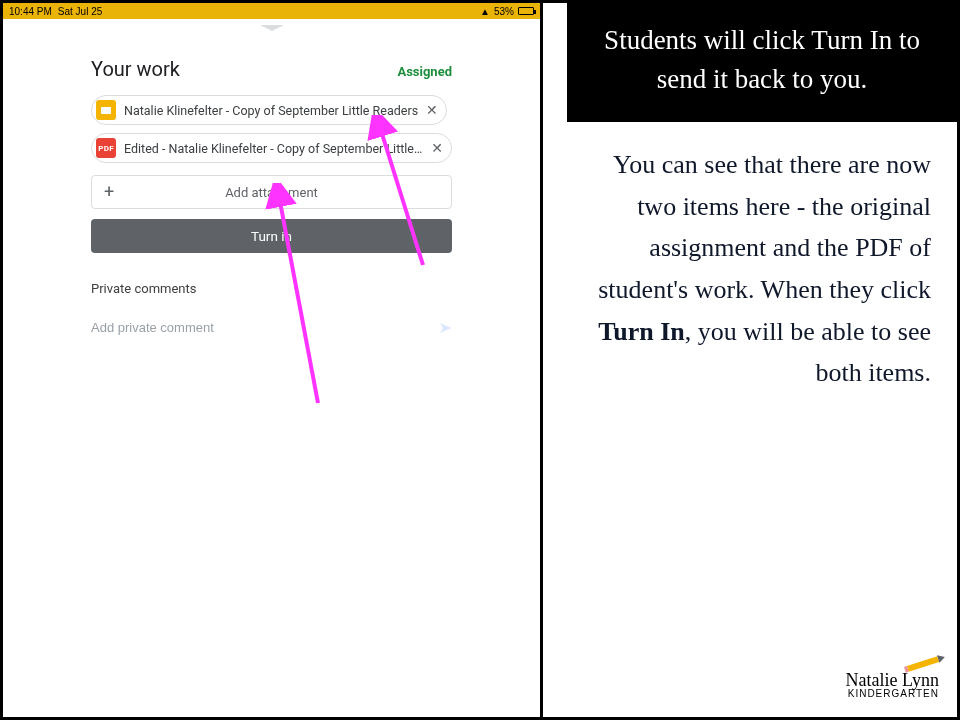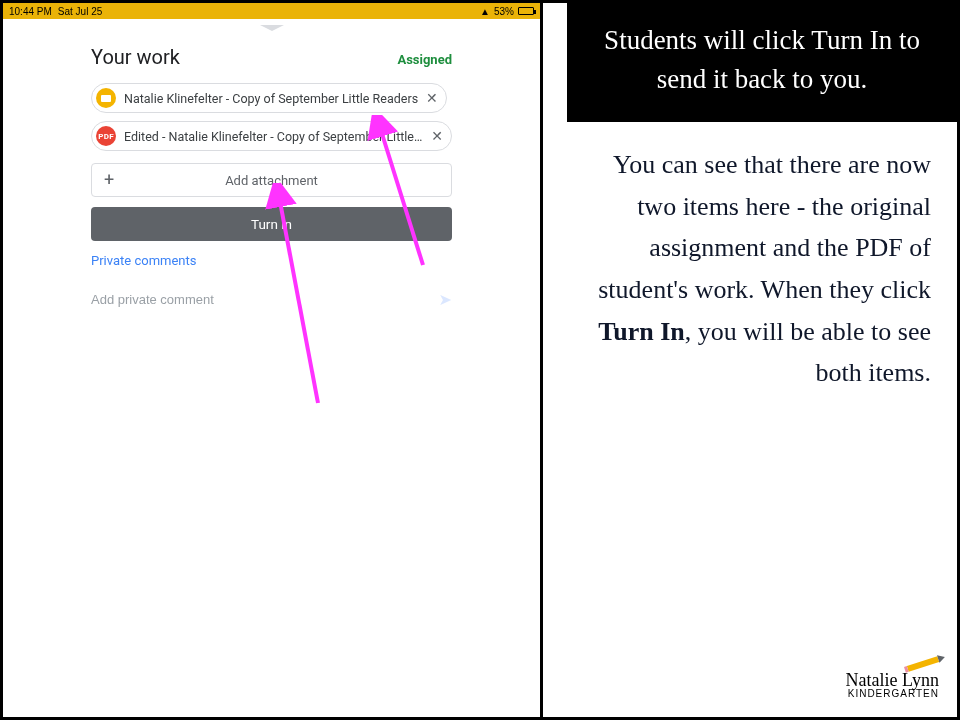--- a/index.html
+++ b/index.html
@@ -32,48 +32,48 @@
   .handle-row { height: 22px; display:flex; align-items:flex-start; justify-content:center; }
   .sheet-handle {
     margin-top: 6px;
     width: 0; height: 0;
     border-left: 12px solid transparent;
     border-right: 12px solid transparent;
     border-top: 6px solid #dadce0;
   }
   .work-area { padding: 4px 88px 0 88px; }
   .work-header { display:flex; justify-content: space-between; align-items: baseline; margin-bottom: 14px; }
-  .work-title { font-size: 20px; color:#202124; font-weight: 400; font-family: "Google Sans", Roboto, Arial, sans-serif; }
+  .work-title { font-size: 20px; color:#202124; font-weight: 400; font-family: "Google Sans", Roboto, Arial, sans-serif; margin-top: 12px; }
   .assigned { font-size: 13px; color:#1e8e3e; font-weight: 700; }
   .chip {
     border: 1px solid #dadce0; border-radius: 16px; height: 30px;
     display: inline-flex; align-items: center; padding: 0 8px 0 4px;
     font-size: 12.5px; color:#3c4043; margin-bottom: 8px; max-width: 100%;
     white-space: nowrap;
   }
   .chip .file-icon {
-    width: 20px; height: 20px; border-radius: 10px; display:inline-flex;
+    width: 20px; height: 20px; border-radius: 3px; display:inline-flex;
     align-items:center; justify-content:center; margin-right: 8px; flex: 0 0 auto;
   }
   .slides-icon { background:#f4b400; }
   .slides-icon::before { content:""; width:10px; height:7px; background:#fff; border-radius:1px; }
   .pdf-icon { background:#ea4335; color:#fff; font-size:8px; font-weight:700; letter-spacing:0.3px; }
   .chip .chip-label { overflow:hidden; text-overflow:ellipsis; flex: 1 1 auto; }
   .chip .chip-x { margin-left: 8px; color:#5f6368; font-size:14px; cursor:pointer; flex:0 0 auto; }
   .add-att {
     border:1px solid #dadce0; border-radius:4px; height:34px; display:flex;
     align-items:center; justify-content:center; color:#5f6368; font-size:13px;
     margin-top: 4px; position: relative; cursor:pointer;
   }
   .add-att .plus { position:absolute; left: 12px; font-size:18px; color:#5f6368; line-height:1; }
   .turn-in-btn {
     background:#5f6368; color:#fff; text-align:center; height:34px; line-height:34px;
     border-radius:4px; font-size:13.5px; margin-top:10px; cursor:pointer;
   }
-  .pc-label { font-size:13px; color:#3b82f6; margin-top: 12px; }
+  .pc-label { font-size:13px; color:#404040; margin-top: 28px; }
   .pc-row { display:flex; align-items:center; margin-top: 22px; }
   .pc-input {
     flex:1; border:none; font-size:13px; color:#9aa0a6; background:transparent; outline:none;
   }
   .pc-input::placeholder { color:#9aa0a6; }
   .send-icon {
     color:#dbe7ff; font-size:16px; transform: rotate(0deg);
   }
   
   .arrow-svg { position:absolute; pointer-events:none; }

